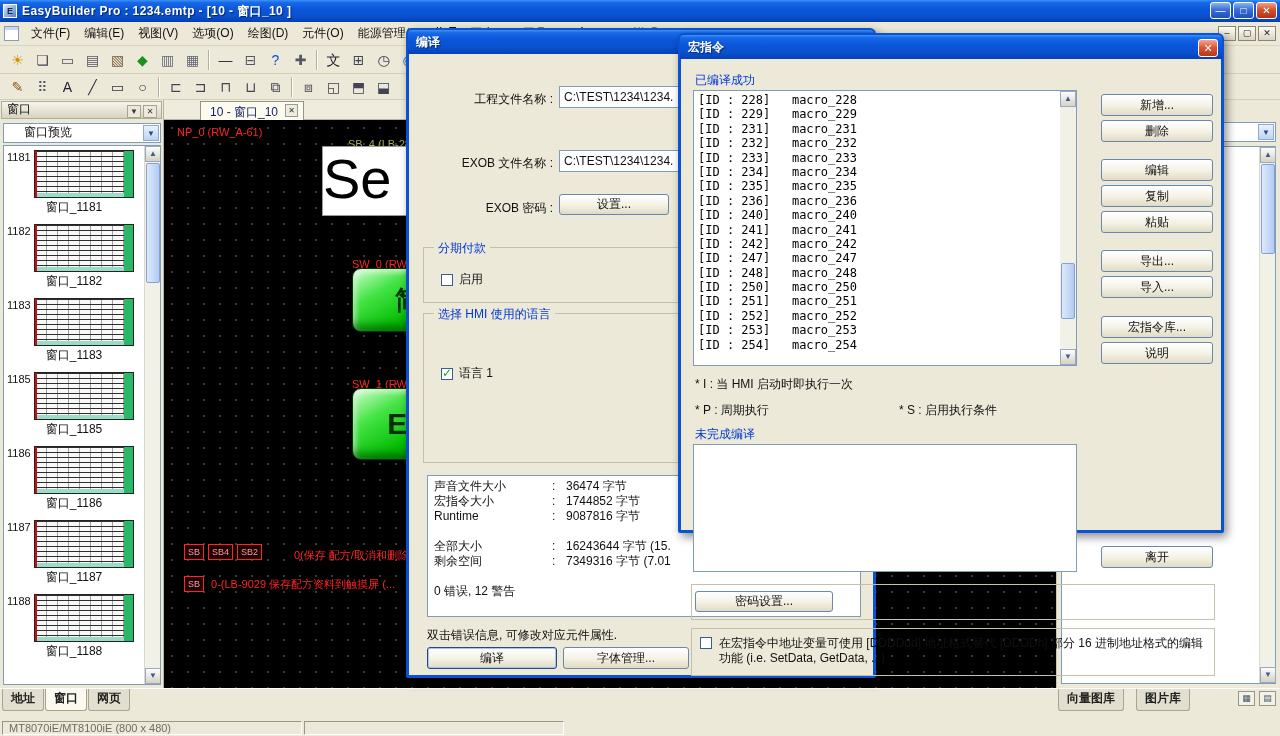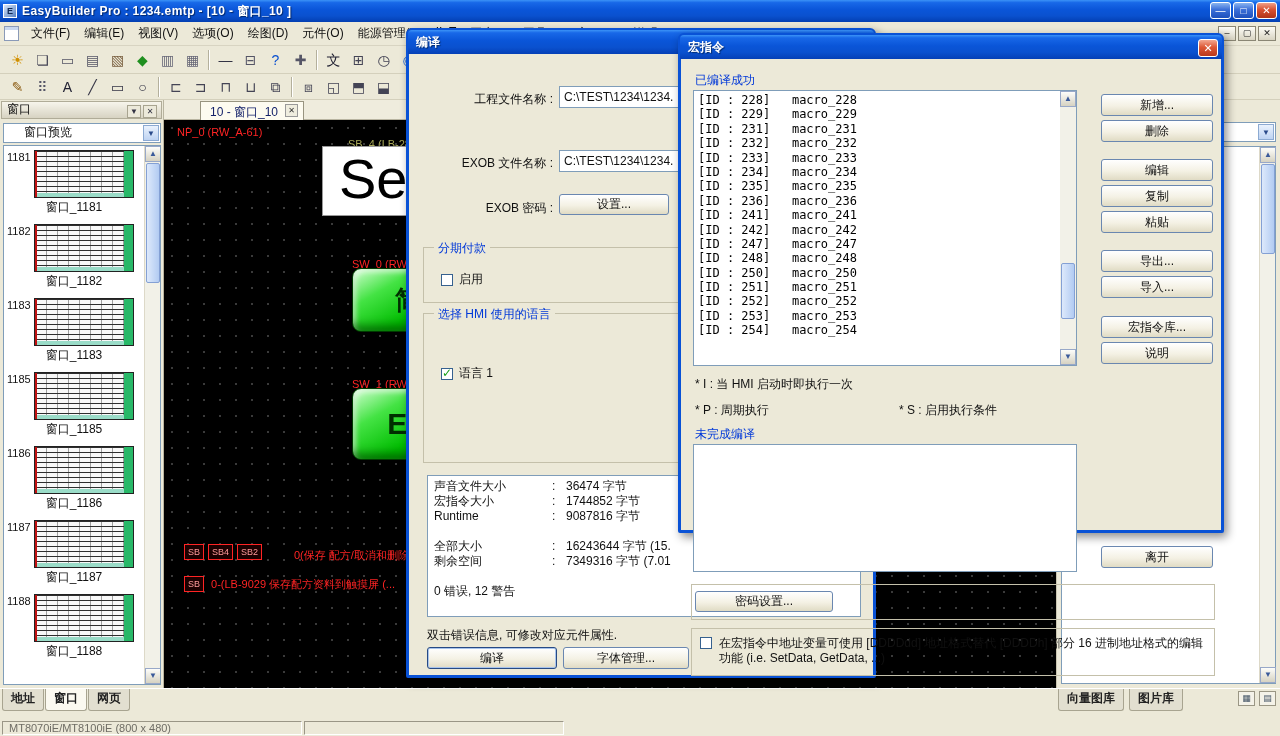--- a/index.html
+++ b/index.html
@@ -57,40 +57,40 @@
 .sc-thumb{position:absolute;left:1px;width:14px;background:linear-gradient(90deg,#dde9fb,#b2cbf2);border:1px solid #84a0d4;border-radius:2px;}
 
 
 .canvas-area{position:absolute;left:164px;top:100px;width:892px;height:588px;}
 .tabbar{position:absolute;left:0;top:0;width:100%;height:20px;background:#EFECDD;border-bottom:1px solid #b8b4a0;}
 .canvas-tab{position:absolute;left:36px;top:1px;height:19px;background:#FDFBF0;border:1px solid #989480;border-bottom:none;font-size:12px;color:#15226a;padding:2px 5px 0 9px;display:flex;gap:7px;align-items:flex-start;}
 .tab-close{width:13px;height:13px;font-size:8px;line-height:11px;text-align:center;color:#333;border:1px solid #999;background:#efeddf;}
 .canvas{position:absolute;left:0;top:20px;right:0;bottom:0;background-color:#000;background-image:radial-gradient(#3a3a3a 1px,rgba(0,0,0,0) 1px);background-size:16px 16px;overflow:hidden;}
 .red-label{position:absolute;color:#ff2424;font-size:11px;}
 .olive-label{position:absolute;color:#a8a858;font-size:11px;}
-.se-box{position:absolute;left:158px;top:26px;width:150px;height:70px;background:#fff;border:1px solid #999;color:#000;font-size:56px;line-height:64px;padding-left:16px;}
+.se-box{position:absolute;left:158px;top:26px;width:150px;height:70px;background:#fff;border:1px solid #999;color:#000;font-size:56px;line-height:64px;padding-left:0;}
 .green-btn{position:absolute;left:188px;width:112px;border:1px solid #003c00;border-radius:9px;color:#002e00;display:flex;align-items:center;justify-content:center;font-weight:bold;
  background:linear-gradient(150deg,#d2ffd2 0%,#44e344 30%,#00bc00 65%,#008f00 100%);
  box-shadow:inset -4px -6px 9px rgba(0,60,0,.55),inset 3px 3px 5px rgba(255,255,255,.6);}
 .gb1{top:148px;height:64px;font-size:26px;}
 .gb2{top:268px;height:72px;font-size:30px;}
 .sb-row{position:absolute;left:20px;top:424px;display:flex;gap:4px;align-items:center;}
 .sb-box{border:1px solid #ff2424;color:#ff9a9a;font-size:9px;line-height:10px;padding:2px 3px;background:#1c0000;}
 .sb-row2{position:absolute;left:20px;top:456px;display:flex;gap:7px;align-items:center;}
 
 
 .right-panel{position:absolute;left:1056px;top:100px;width:224px;height:588px;background:#ECE9D8;border-left:1px solid #c8c4b0;}
 .rp-combo{position:absolute;left:4px;top:22px;right:4px;height:20px;background:#fff;border:1px solid #7F9DB9;}
 .rp-list{position:absolute;left:4px;top:46px;right:4px;bottom:4px;background:#fff;border:1px solid #7F9DB9;}
 .rp-scroll{position:absolute;right:0;top:0;width:16px;height:100%;background:#F2F1E8;border-left:1px solid #ddd9c8;}
 
 
 .bottombar{position:absolute;left:0;top:688px;width:1280px;height:32px;background:#ECE9D8;border-top:1px solid #fff;}
 .bl-tabs{position:absolute;left:2px;top:0;display:flex;gap:1px;}
-.br-tabs{position:absolute;left:1058px;top:0;display:flex;gap:5px;}
+.br-tabs{position:absolute;left:1058px;top:0;display:flex;gap:12px;}
 .btab{border:1px solid #a8a490;border-top:none;padding:1px 8px 3px;font-size:12px;background:#E2DFD0;color:#222;border-radius:0 0 3px 3px;font-weight:bold;}
 .btab.sel{background:#FBF9F0;font-weight:bold;}
 .corner-icons{position:absolute;right:4px;top:2px;display:flex;gap:4px;}
 .ci{width:17px;height:15px;border:1px solid #9a9684;font-size:9px;line-height:13px;text-align:center;color:#456;background:#f4f2e8;}
 .statusbar{position:absolute;left:0;top:720px;width:1280px;height:16px;background:#ECE9D8;font-size:11px;color:#6e6c64;}
 .sb-seg{position:absolute;top:1px;height:14px;border:1px solid;border-color:#9a9686 #fff #fff #9a9686;padding:0 6px;line-height:12px;}
 .seg1{left:2px;width:300px;}
 .seg2{left:304px;width:260px;}
 
 
@@ -417,20 +417,21 @@
     <div class="macro-listbox">
       <div class="macro-rows">
           <div class="macro-row">[ID : 228]   macro_228</div>
           <div class="macro-row">[ID : 229]   macro_229</div>
           <div class="macro-row">[ID : 231]   macro_231</div>
           <div class="macro-row">[ID : 232]   macro_232</div>
           <div class="macro-row">[ID : 233]   macro_233</div>
           <div class="macro-row">[ID : 234]   macro_234</div>
           <div class="macro-row">[ID : 235]   macro_235</div>
           <div class="macro-row">[ID : 236]   macro_236</div>
+          <div class="macro-row">[ID : 240]   macro_240</div>
           <div class="macro-row">[ID : 241]   macro_241</div>
           <div class="macro-row">[ID : 242]   macro_242</div>
           <div class="macro-row">[ID : 247]   macro_247</div>
           <div class="macro-row">[ID : 248]   macro_248</div>
           <div class="macro-row">[ID : 250]   macro_250</div>
           <div class="macro-row">[ID : 251]   macro_251</div>
           <div class="macro-row">[ID : 252]   macro_252</div>
           <div class="macro-row">[ID : 253]   macro_253</div>
           <div class="macro-row">[ID : 254]   macro_254</div>
         </div>

